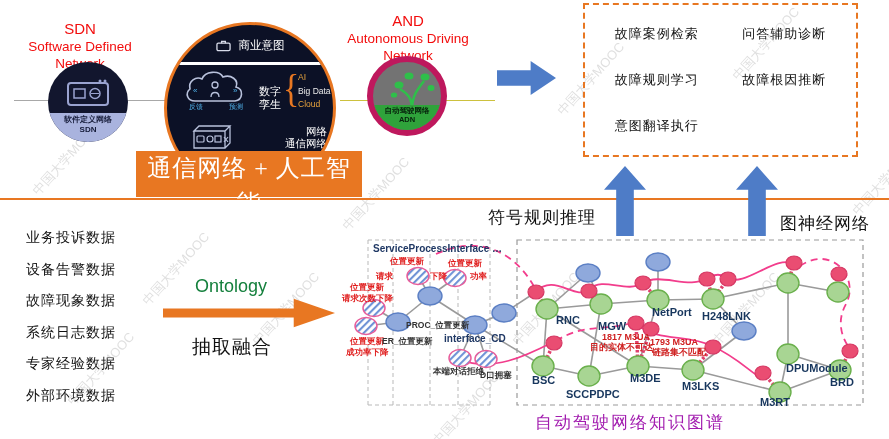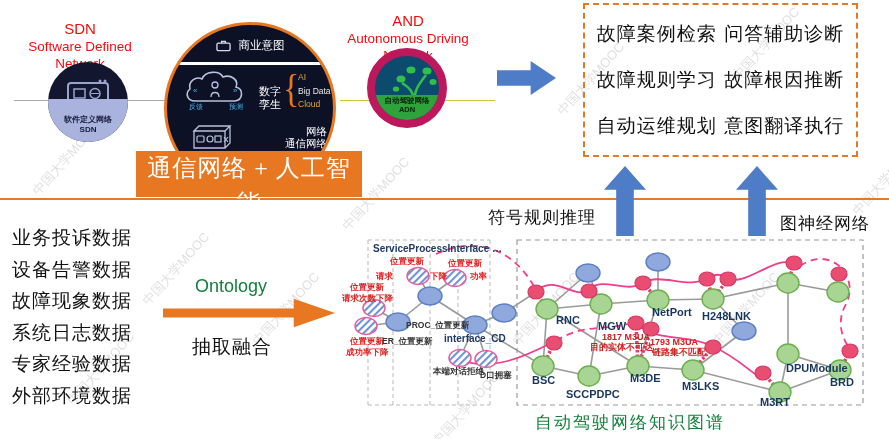--- a/index.html
+++ b/index.html
@@ -13,66 +13,66 @@
   .redlbl{color:#f20d0d;text-align:center;line-height:1.25;}
   .redlbl .l1{font-size:15px;}
   .redlbl .l2{font-size:13.5px;}
   
   .line-gray{border-top:1.5px solid #a8a8a8;}
   .line-yellow{border-top:1.5px solid #cdc13e;}
   
   .sdn-circle{left:48px;top:62px;width:80px;height:80px;border-radius:50%;background:#12162e;
               overflow:hidden;z-index:2;}
   .sdn-band{position:absolute;bottom:0;left:0;right:0;height:27px;background:#a9b3de;
-            color:#141a38;font-size:8px;font-weight:bold;text-align:center;line-height:1.3;padding-top:16px;}
+            color:#141a38;font-size:8px;font-weight:bold;text-align:center;line-height:1.3;padding-top:2px;}
   
   .main-circle{left:164px;top:22px;width:172px;height:172px;border-radius:50%;background:#0c1126;
                border:3px solid #e87722;box-sizing:border-box;overflow:hidden;z-index:2;}
   .cap-row{position:absolute;top:13px;left:0;right:0;display:flex;justify-content:center;
            align-items:center;gap:8px;color:#fff;font-size:11.5px;}
   .cap-gap{position:absolute;top:37px;left:0;right:0;height:3px;background:#fff;}
   .dt-text{position:absolute;left:92px;top:60px;color:#fff;font-size:11px;line-height:13px;}
   .brace{position:absolute;left:116px;top:44px;color:#e87722;font-size:34px;line-height:40px;
          font-family:"Liberation Serif",serif;transform:scaleY(1.15);}
   .stack{position:absolute;left:131px;top:46px;font-size:8.5px;line-height:13.5px;}
   .stack .ai,.stack .cloud{color:#e8a33d;}
   .stack .bd{color:#e9e9e9;}
   .infra-text{position:absolute;left:86px;top:100px;width:74px;color:#fff;font-size:10.5px;
               line-height:12px;text-align:right;}
   
-  .adn-circle{left:367px;top:48px;width:80px;height:80px;border-radius:50%;background:#0c4a6e;
-              border:8px solid #be185d;box-sizing:border-box;overflow:hidden;z-index:2;}
+  .adn-circle{left:367px;top:56px;width:80px;height:80px;border-radius:50%;background:#737373;
+              border:6px solid #be185d;box-sizing:border-box;overflow:hidden;z-index:2;}
   .adn-band{position:absolute;bottom:0;left:0;right:0;height:24px;background:#2fa33b;
             color:#06220c;font-size:7.5px;font-weight:bold;text-align:center;line-height:1.25;padding-top:1px;}
   
   .banner{left:136px;top:151px;width:226px;height:46px;background:#e87722;color:#fff;
           font-family:"Liberation Serif",serif;font-size:24px;text-align:center;line-height:35px;
           z-index:3;letter-spacing:1px;}
   
   .cap-box{left:583px;top:3px;width:275px;height:154px;border:2px dashed #e87722;box-sizing:border-box;
            display:grid;grid-template-columns:1fr 1fr;align-items:center;justify-items:center;
-           padding:6px 8px;font-family:"Liberation Serif",serif;font-size:19px;color:#111;
+           padding:6px 8px;font-family:"Liberation Serif",serif;font-size:13px;color:#111;
            letter-spacing:1px;}
   
   .arrow-right{left:497px;top:61px;width:59px;height:34px;background:#4e7cc7;
                clip-path:polygon(0 27%,57% 27%,57% 0,100% 50%,57% 100%,57% 73%,0 73%);}
   .arrow-up{width:42px;height:70px;background:#4e7cc7;
             clip-path:polygon(50% 0,100% 34%,71% 34%,71% 100%,29% 100%,29% 34%,0 34%);z-index:3;}
   .arrow-orange{left:163px;top:296px;width:172px;height:34px;background:#e87722;
                 clip-path:polygon(0 37%,76% 37%,76% 8%,100% 50%,76% 92%,76% 63%,0 63%);}
   
   .divider{left:0;top:198px;width:889px;border-top:2px solid #e87722;}
   
-  .data-list{left:12px;top:222px;font-family:"Liberation Serif",serif;font-size:19px;
+  .data-list{left:26px;top:222px;font-family:"Liberation Serif",serif;font-size:14px;
              line-height:31.5px;color:#111;letter-spacing:1px;}
   .ontology{left:195px;top:276px;font-size:18px;color:#15803d;}
   .fusion{left:192px;top:334px;font-family:"Liberation Serif",serif;font-size:19px;color:#111;letter-spacing:1px;}
   .method-lbl{font-family:"Liberation Serif",serif;font-size:17px;color:#111;letter-spacing:1px;}
   .caption{left:460px;top:411px;width:340px;text-align:center;font-family:Liberation Sans, sans-serif;
-           font-size:17px;color:#15803d;letter-spacing:2px;}
+           font-size:17px;color:#a21caf;letter-spacing:2px;}
   
   .kg{left:340px;top:228px;width:549px;height:185px;}
   .kg .guide{stroke:#b9b9b9;stroke-width:1;stroke-dasharray:4 3;}
   .kg .gbox{fill:none;stroke:#9a9a9a;stroke-width:1.2;stroke-dasharray:5 4;}
   .kg .pink{fill:none;stroke:#f23d8c;stroke-width:1.8;}
   .kg .pinkd{fill:none;stroke:#f23d8c;stroke-width:1.8;stroke-dasharray:7 5;}
   .kg .gedge{stroke:#9a9a9a;stroke-width:1.6;}
   .kg .alarm{stroke:#e0406c;stroke-width:3.5;stroke-dasharray:2.5 2;}
   .kg .n-g{fill:#a8d593;stroke:#6ab04c;stroke-width:1.4;}
   .kg .n-b{fill:#8fa9dc;stroke:#5b7fc4;stroke-width:1.4;}
@@ -189,21 +189,20 @@
 
   <div class="abs banner">通信网络 + 人工智能</div>
 
   <div class="abs arrow-right"></div>
 
   <div class="abs cap-box">
     <span>故障案例检索</span>
     <span>问答辅助诊断</span>
     <span>故障规则学习</span>
     <span>故障根因推断</span>
-    <span>自动运维规划</span>
     <span>意图翻译执行</span>
   </div>
 
   <div class="abs divider"></div>
 
   <div class="abs data-list">
     <div>业务投诉数据</div>
     <div>设备告警数据</div>
     <div>故障现象数据</div>
     <div>系统日志数据</div>

